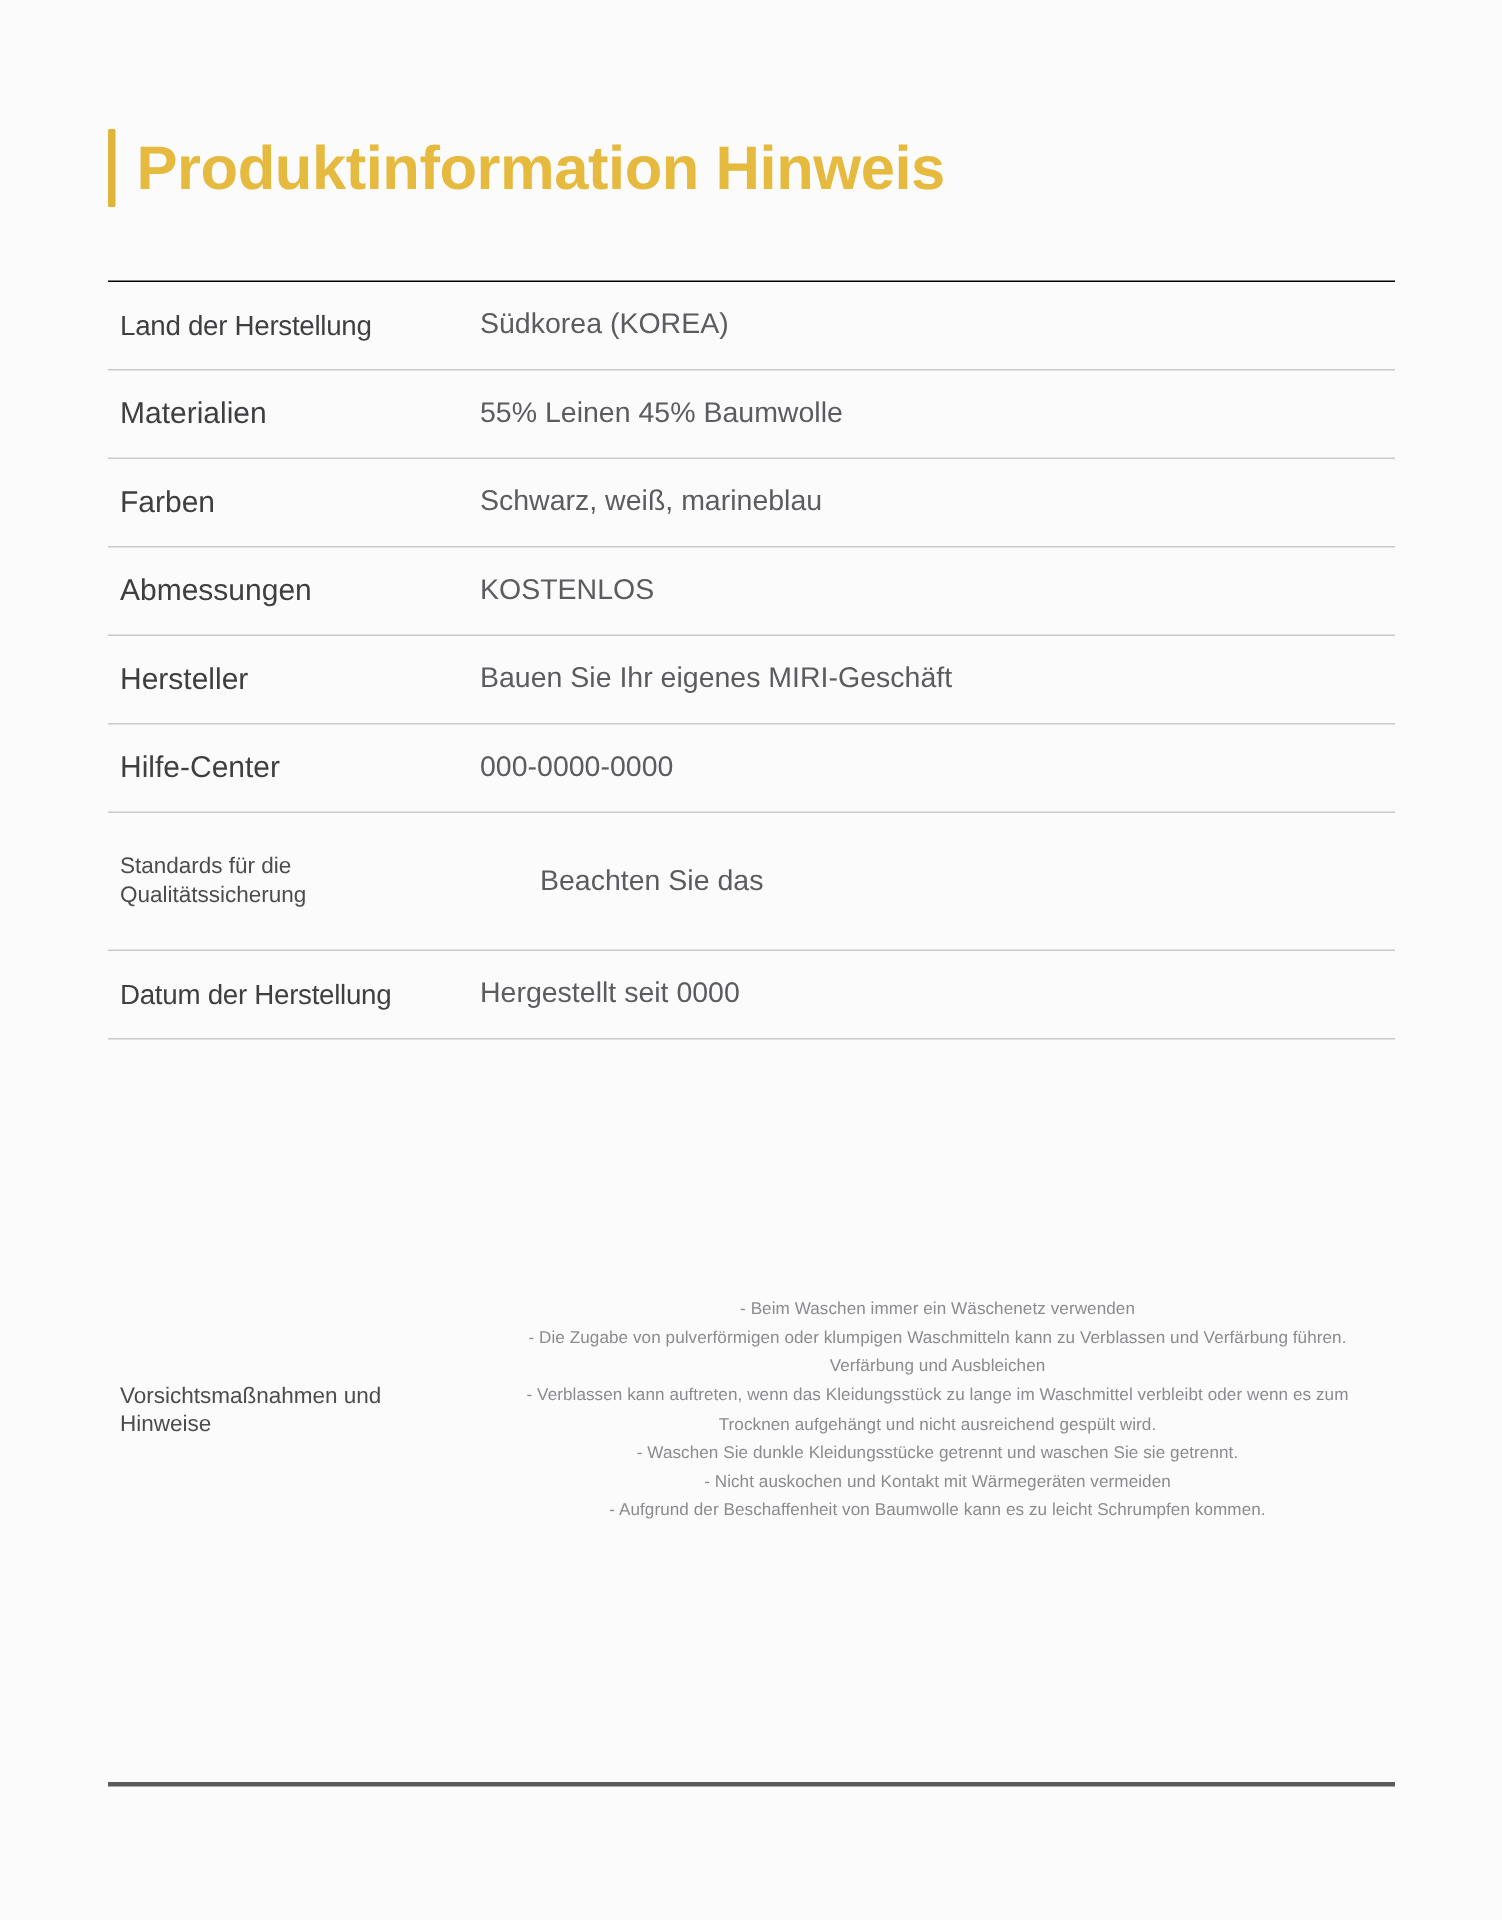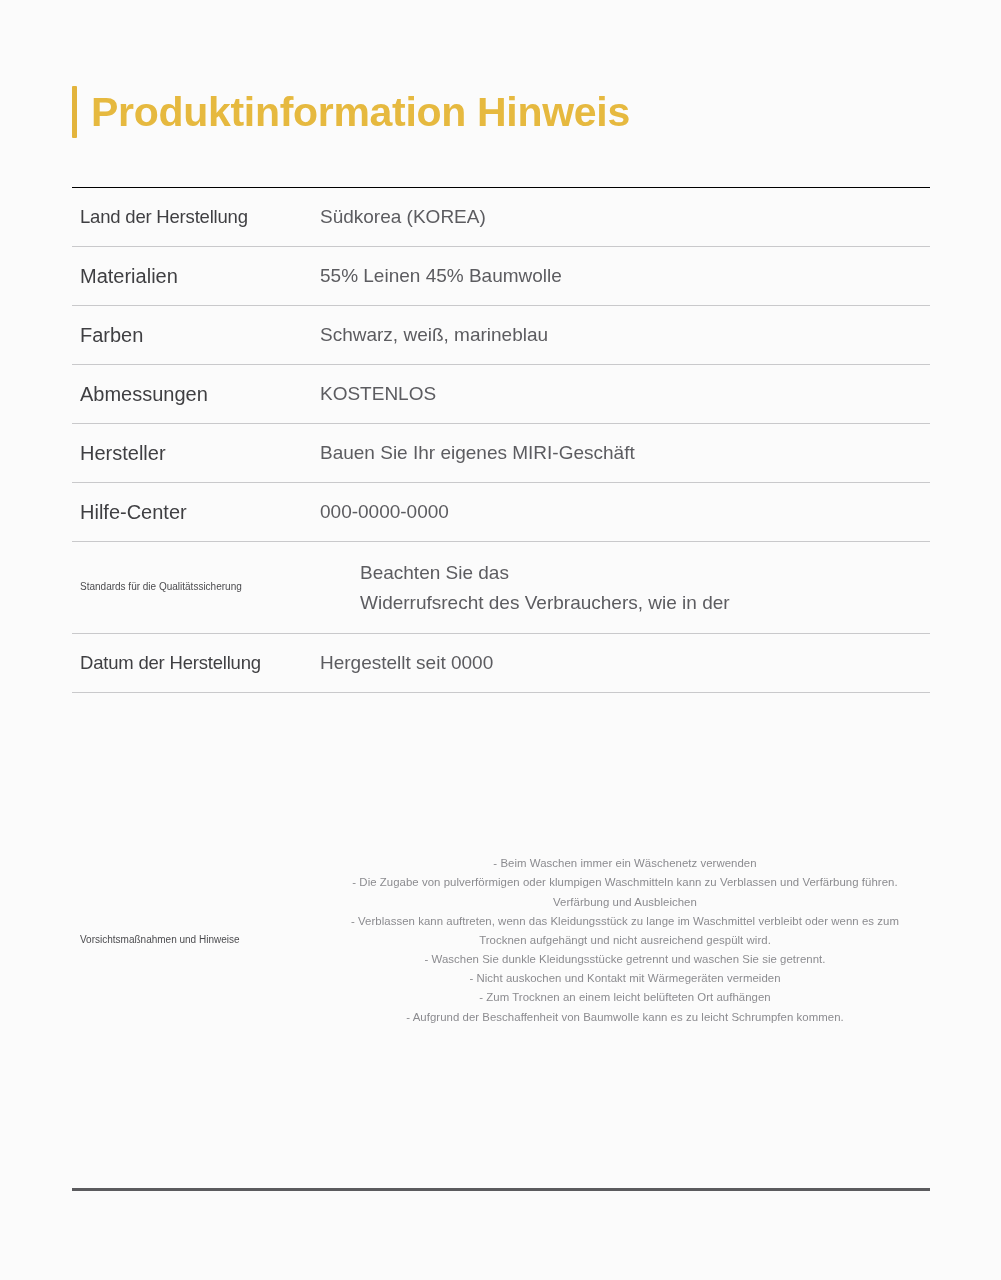--- a/index.html
+++ b/index.html
@@ -81,21 +81,21 @@
     font-weight: 500;
     line-height: 1.25;
     text-align: left;
   }
   
   .spec-label.fit {
     font-size: 18.5px;
     letter-spacing: -0.2px;
   }
   .spec-label.small {
-    font-size: 10px;
+    font-size: 15px;
     font-weight: normal;
     color: #4c4c4f;
     letter-spacing: 0;
   }
 
   .spec-value {
     flex: 1 1 auto;
     box-sizing: border-box;
     padding-left: 0px;
     color: #5c5c60;
@@ -168,40 +168,38 @@
 
     <div class="spec-row">
       <div class="spec-label">Hilfe-Center</div>
       <div class="spec-value">000-0000-0000</div>
     </div>
 
     <div class="spec-row two-line">
       <div class="spec-label small">Standards für die Qualitätssicherung</div>
       <div class="spec-value">
         <span class="vline">Beachten Sie das</span>
-        <span class="vline">Widerrufsrecht des Verbrauchers, wie in der</span>
       </div>
     </div>
 
     <div class="spec-row">
       <div class="spec-label fit">Datum der Herstellung</div>
       <div class="spec-value">Hergestellt seit 0000</div>
     </div>
 
     <div class="spec-row notes">
       <div class="spec-label small">Vorsichtsmaßnahmen und Hinweise</div>
       <div class="spec-value">
         <div class="notes-list">
           <span class="note">- Beim Waschen immer ein Wäschenetz verwenden</span>
           <span class="note">- Die Zugabe von pulverförmigen oder klumpigen Waschmitteln kann zu Verblassen und Verfärbung führen.</span>
           <span class="note">Verfärbung und Ausbleichen</span>
           <span class="note">- Verblassen kann auftreten, wenn das Kleidungsstück zu lange im Waschmittel verbleibt oder wenn es zum</span>
           <span class="note">Trocknen aufgehängt und nicht ausreichend gespült wird.</span>
           <span class="note">- Waschen Sie dunkle Kleidungsstücke getrennt und waschen Sie sie getrennt.</span>
           <span class="note">- Nicht auskochen und Kontakt mit Wärmegeräten vermeiden</span>
-          <span class="note">- Zum Trocknen an einem leicht belüfteten Ort aufhängen</span>
           <span class="note">- Aufgrund der Beschaffenheit von Baumwolle kann es zu leicht Schrumpfen kommen.</span>
         </div>
       </div>
     </div>
 
   </div>
 </div>
 
 </body></html>

